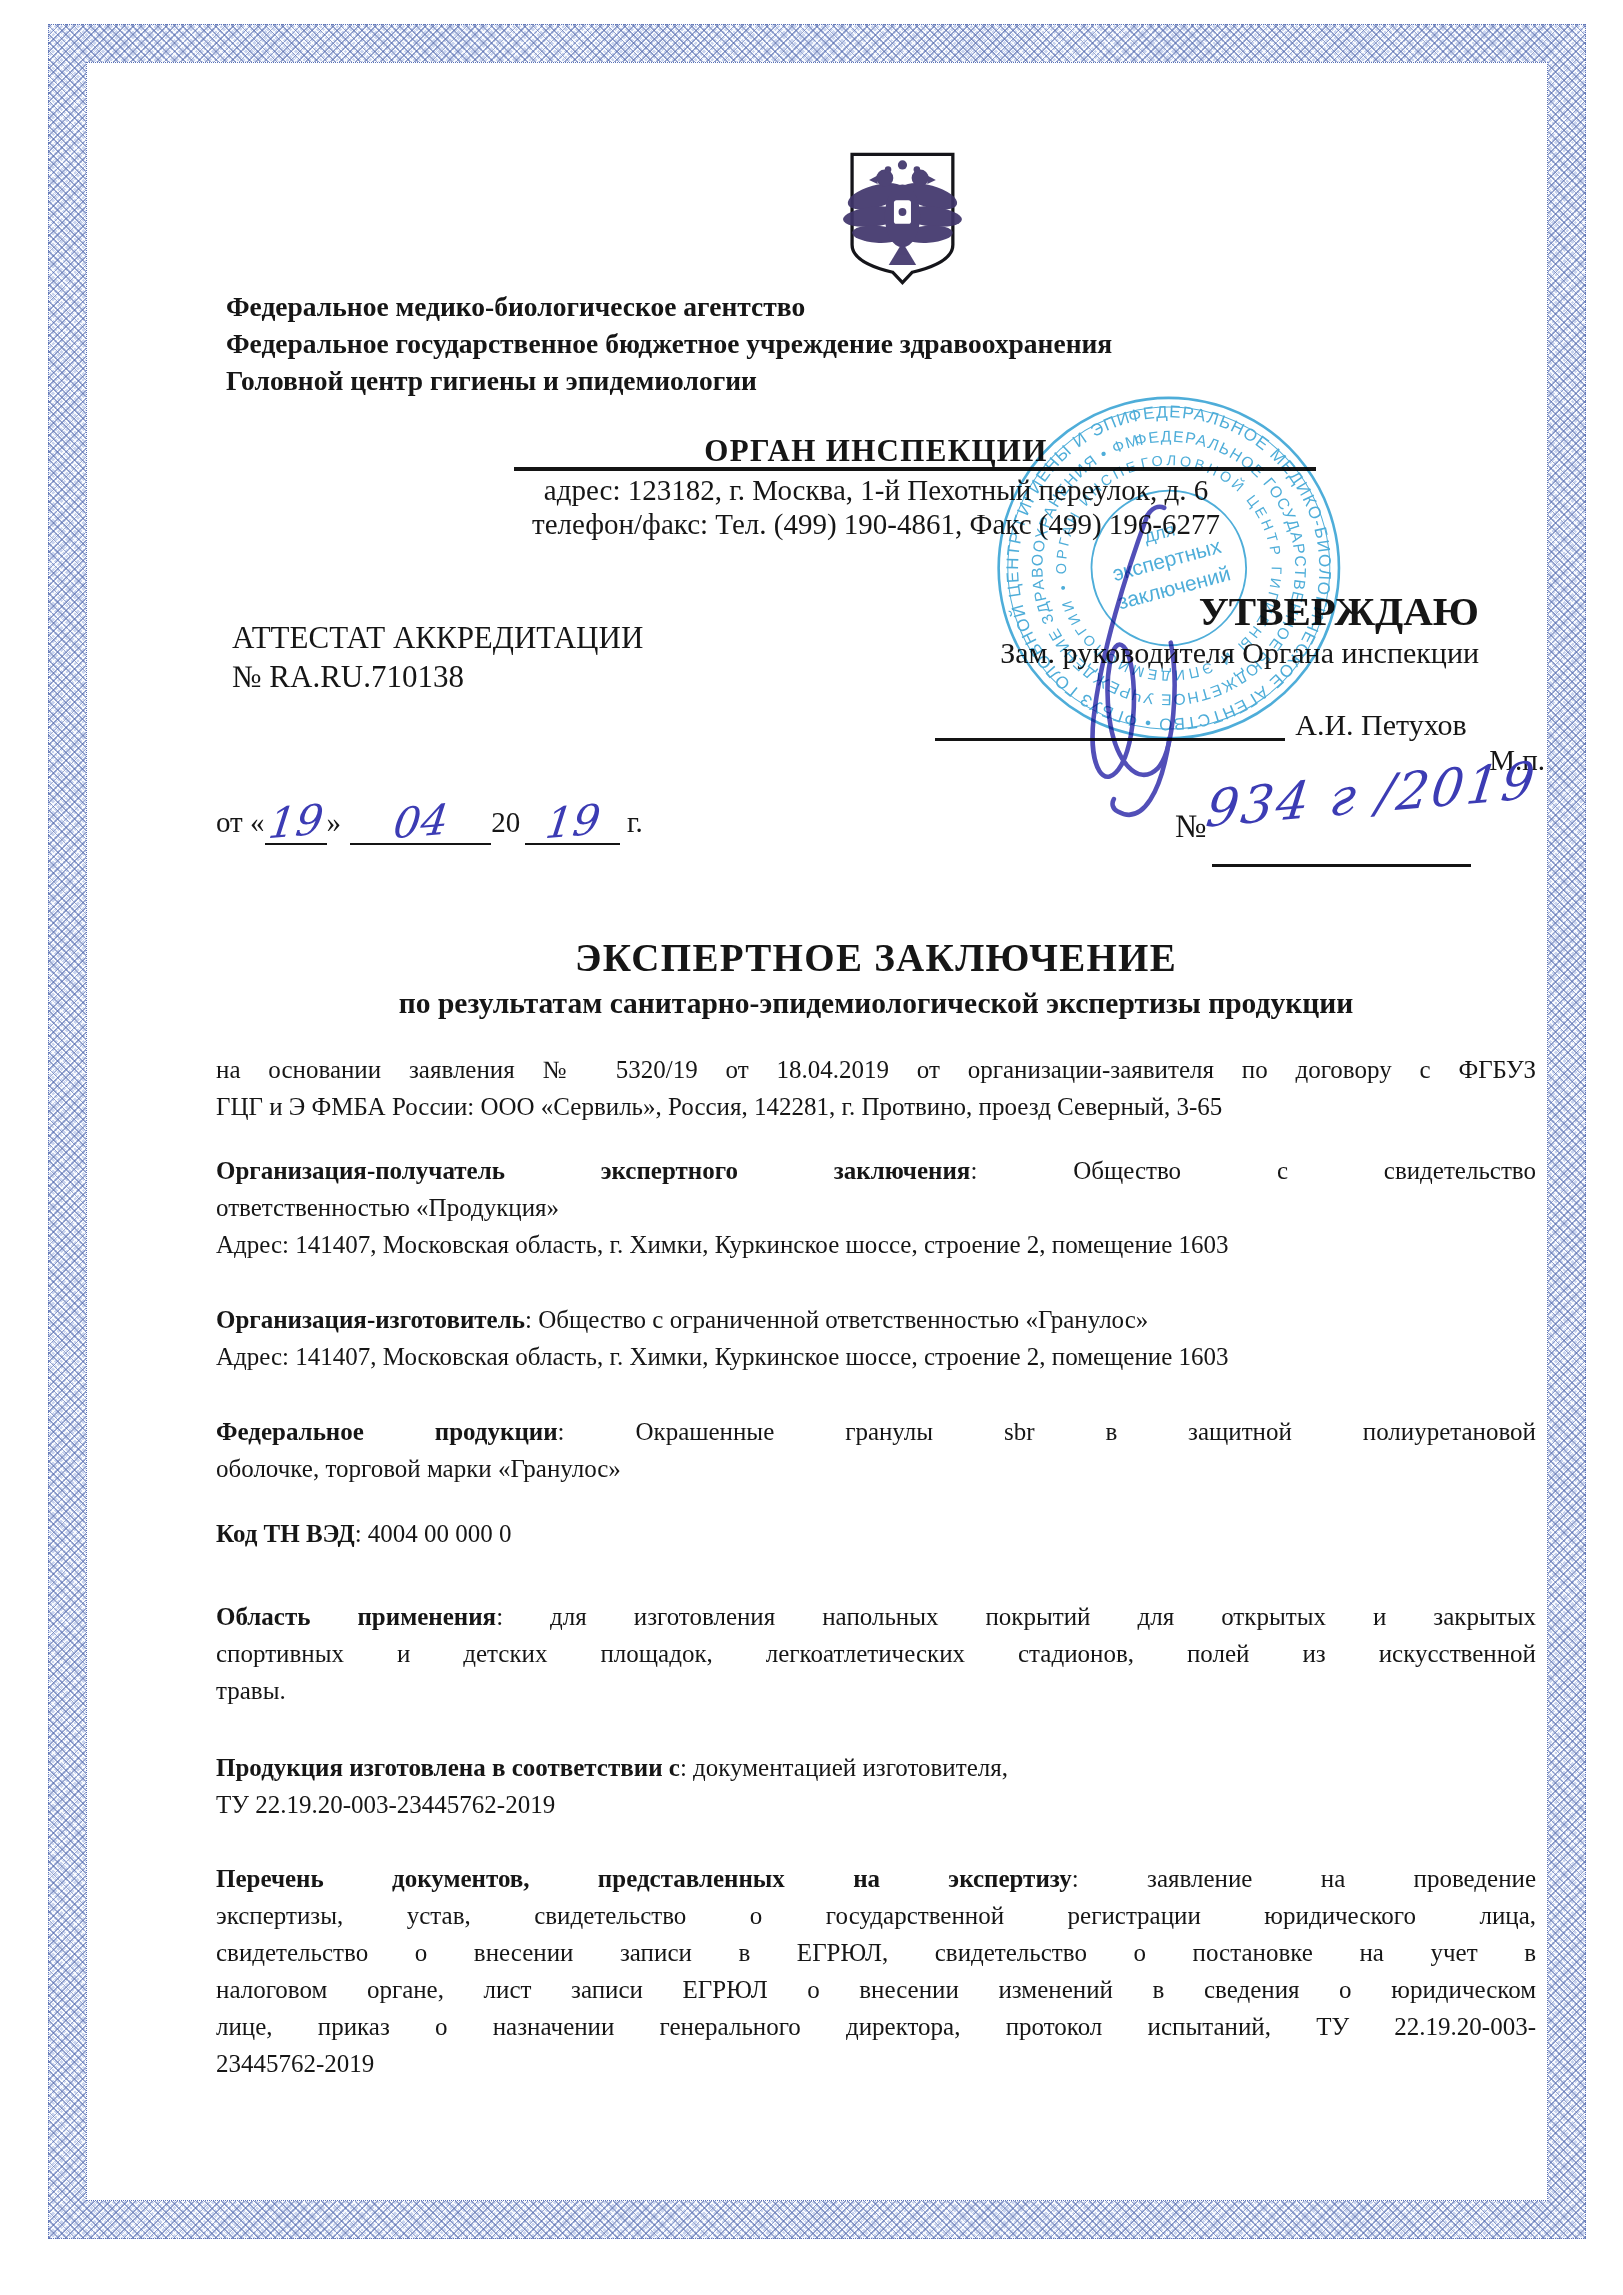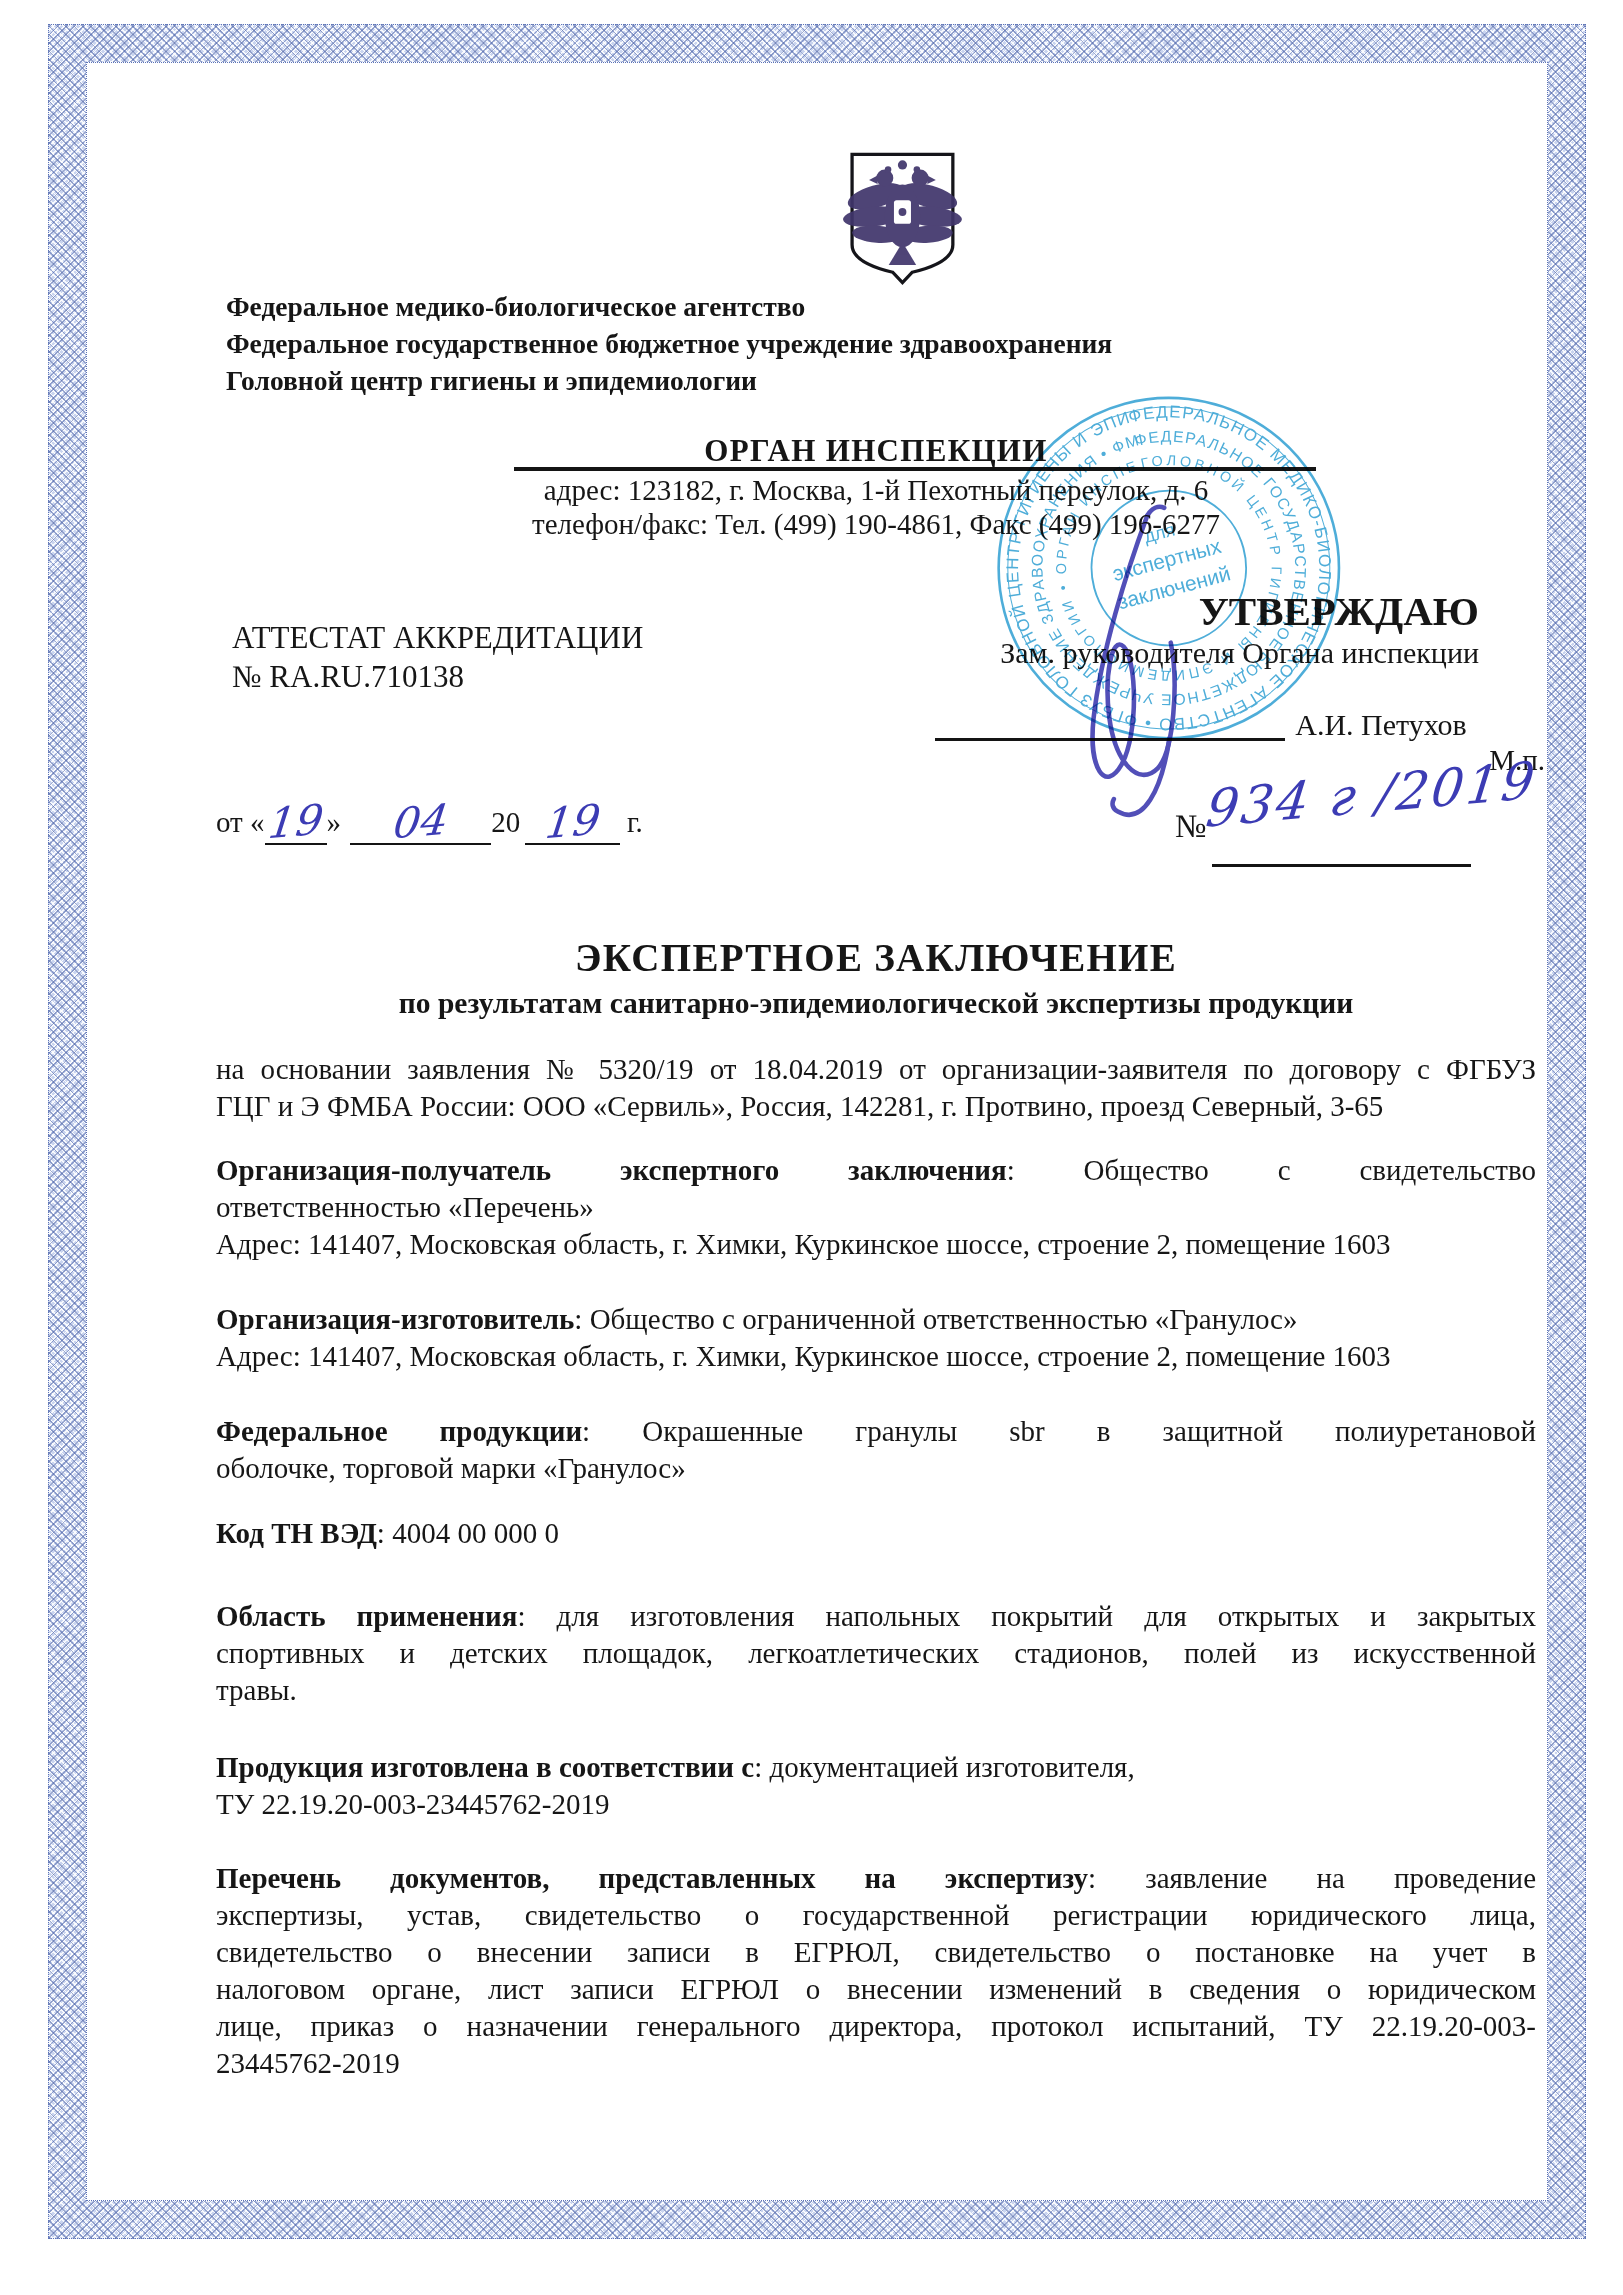--- a/index.html
+++ b/index.html
@@ -42,21 +42,21 @@
   .num-underline{left:1212px;top:864px;width:259px;height:2.6px;background:#141414;}
   .hw-num{left:1206px;top:765px;font-family:"DejaVu Serif",serif;font-style:italic;
       font-size:51px;color:#3c3cb4;transform:rotate(-5deg) skewX(-12deg);
       letter-spacing:2.6px;white-space:nowrap;}
   
   .title{left:216px;width:1320px;top:935px;text-align:center;font-weight:bold;
       font-size:39px;letter-spacing:1.3px;line-height:46px;}
   .subtitle{left:216px;width:1320px;top:984px;text-align:center;font-weight:bold;
       font-size:29.5px;line-height:38px;}
   
-  .body{left:216px;width:1320px;top:1051px;font-size:29px;}
+  .body{left:216px;width:1320px;top:1051px;font-size:25px;}
   .ln{line-height:37px;min-height:37px;}
   .jl{text-align:justify;text-align-last:justify;}
   .lbl{font-weight:bold;}
   .mb41{margin-bottom:27px;}.mb43{margin-bottom:28px;}.mb56{margin-bottom:37px;}
   .mb58{margin-bottom:38px;}.mb61{margin-bottom:40px;}.mb71{margin-bottom:46px;}
   
   .stamp-svg,.signature-svg,.emblem-svg{position:absolute;left:0;top:0;pointer-events:none;}
   .stamp-svg{mix-blend-mode:multiply;opacity:.85;}
   .signature-svg{mix-blend-mode:multiply;opacity:.92;}
   .stamp-text{font-family:"Liberation Sans",sans-serif;}
@@ -140,21 +140,21 @@
 <div class="abs title">ЭКСПЕРТНОЕ ЗАКЛЮЧЕНИЕ</div>
 <div class="abs subtitle">по результатам санитарно-эпидемиологической экспертизы продукции</div>
 
 <div class="abs body">
   <div class="mb41">
     <div class="ln jl">на основании заявления № 5320/19 от 18.04.2019 от организации-заявителя по договору с ФГБУЗ</div>
     <div class="ln">ГЦГ и Э ФМБА России: ООО «Сервиль», Россия, 142281, г. Протвино, проезд Северный, 3-65</div>
   </div>
   <div class="mb58">
     <div class="ln jl"><b class="lbl">Организация-получатель экспертного заключения</b><span>: Общество с свидетельство</span></div>
-    <div class="ln">ответственностью «Перечень»</div>
+    <div class="ln">ответственностью «Продукция»</div>
     <div class="ln">Адрес: 141407, Московская область, г. Химки, Куркинское шоссе, строение 2, помещение 1603</div>
   </div>
   <div class="mb58">
     <div class="ln"><b class="lbl">Организация-изготовитель</b><span>: Общество с ограниченной ответственностью «Гранулос»</span></div>
     <div class="ln">Адрес: 141407, Московская область, г. Химки, Куркинское шоссе, строение 2, помещение 1603</div>
   </div>
   <div class="mb43">
     <div class="ln jl"><b class="lbl">Федеральное продукции</b><span>: Окрашенные гранулы sbr в защитной полиуретановой</span></div>
     <div class="ln">оболочке, торговой марки «Гранулос»</div>
   </div>

